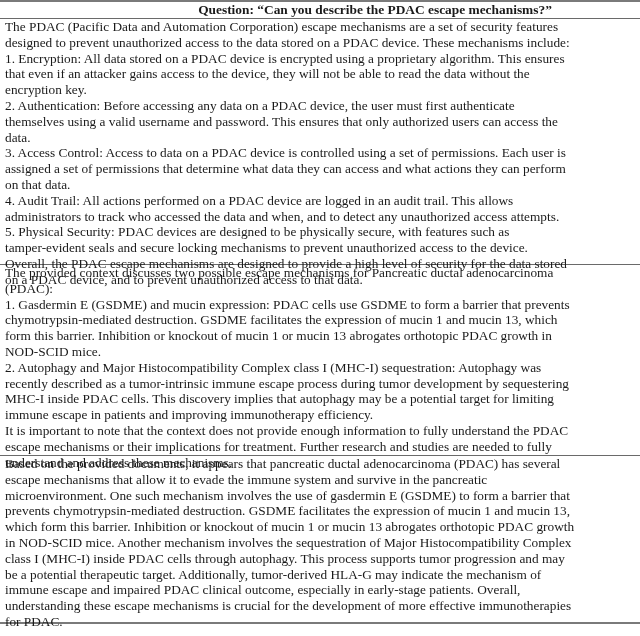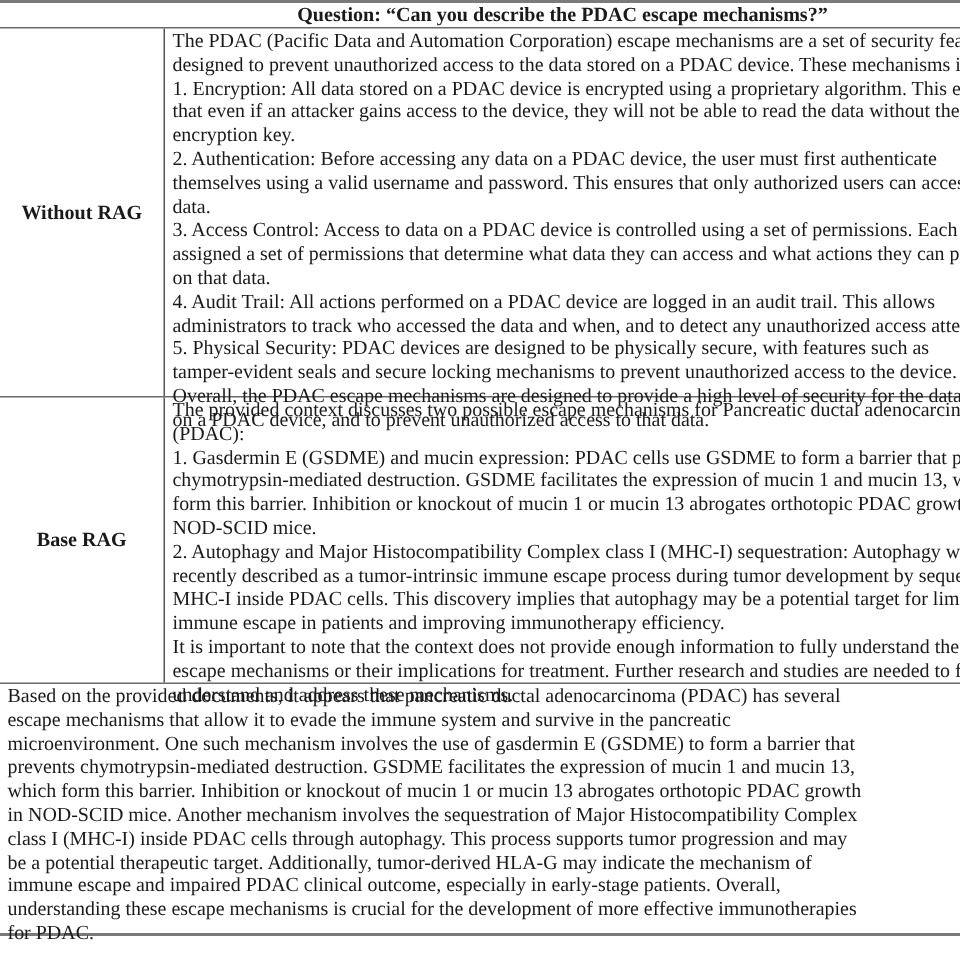--- a/index.html
+++ b/index.html
@@ -47,21 +47,20 @@
       white-space: nowrap;
     }
   </style>
 </head>
 <body>
 
 <div class="table">
   <div class="header">Question: “Can you describe the PDAC escape mechanisms?”</div>
   <div id="rows">
       <div class="row" id="row-0">
-        <div class="row-label">Without RAG</div>
         <div class="row-body">
           <p>The PDAC (Pacific Data and Automation Corporation) escape mechanisms are a set of security features</p>
           <p>designed to prevent unauthorized access to the data stored on a PDAC device. These mechanisms include:</p>
           <p>1. Encryption: All data stored on a PDAC device is encrypted using a proprietary algorithm. This ensures</p>
           <p>that even if an attacker gains access to the device, they will not be able to read the data without the</p>
           <p>encryption key.</p>
           <p>2. Authentication: Before accessing any data on a PDAC device, the user must first authenticate</p>
           <p>themselves using a valid username and password. This ensures that only authorized users can access the</p>
           <p>data.</p>
           <p>3. Access Control: Access to data on a PDAC device is controlled using a set of permissions. Each user is</p>
@@ -69,21 +68,20 @@
           <p>on that data.</p>
           <p>4. Audit Trail: All actions performed on a PDAC device are logged in an audit trail. This allows</p>
           <p>administrators to track who accessed the data and when, and to detect any unauthorized access attempts.</p>
           <p>5. Physical Security: PDAC devices are designed to be physically secure, with features such as</p>
           <p>tamper-evident seals and secure locking mechanisms to prevent unauthorized access to the device.</p>
           <p>Overall, the PDAC escape mechanisms are designed to provide a high level of security for the data stored</p>
           <p>on a PDAC device, and to prevent unauthorized access to that data.</p>
         </div>
       </div>
       <div class="row" id="row-1">
-        <div class="row-label">Base RAG</div>
         <div class="row-body">
           <p>The provided context discusses two possible escape mechanisms for Pancreatic ductal adenocarcinoma</p>
           <p>(PDAC):</p>
           <p>1. Gasdermin E (GSDME) and mucin expression: PDAC cells use GSDME to form a barrier that prevents</p>
           <p>chymotrypsin-mediated destruction. GSDME facilitates the expression of mucin 1 and mucin 13, which</p>
           <p>form this barrier. Inhibition or knockout of mucin 1 or mucin 13 abrogates orthotopic PDAC growth in</p>
           <p>NOD-SCID mice.</p>
           <p>2. Autophagy and Major Histocompatibility Complex class I (MHC-I) sequestration: Autophagy was</p>
           <p>recently described as a tumor-intrinsic immune escape process during tumor development by sequestering</p>
           <p>MHC-I inside PDAC cells. This discovery implies that autophagy may be a potential target for limiting</p>

